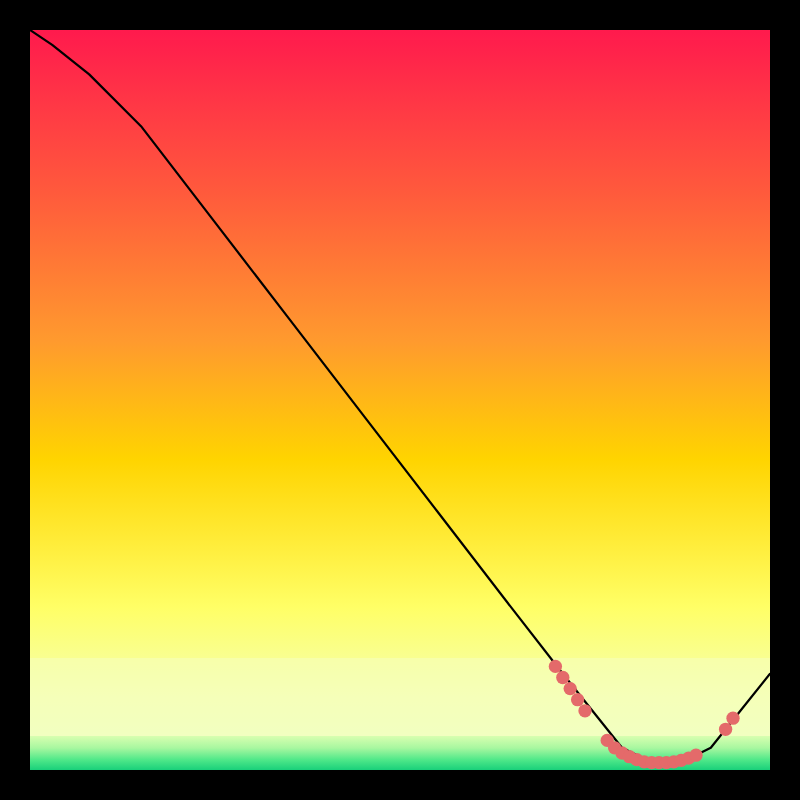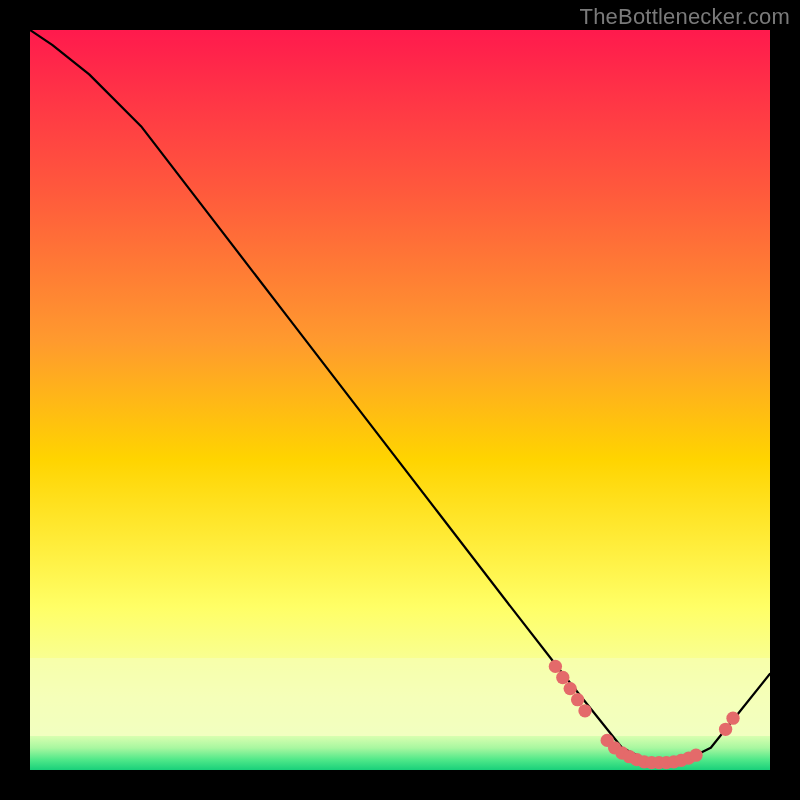--- a/index.html
+++ b/index.html
@@ -33,21 +33,20 @@
     top: 30px;
     width: 740px;
     height: 740px;
   }
   svg { display: block; }
 </style>
 </head>
 <body>
 
 <div class="stage">
-  <div class="watermark">TheBottlenecker.com</div>
 
   <div class="plot">
     <svg id="chart-svg" viewBox="0 0 740 740" width="740" height="740" xmlns="http://www.w3.org/2000/svg">
       <defs>
 
         <linearGradient id="bg-grad" x1="0" y1="0" x2="0" y2="1">
           <stop offset="0%" stop-color="#ff1a4d"></stop>
           <stop offset="22%" stop-color="#ff5a3c"></stop>
           <stop offset="42%" stop-color="#ff9a2e"></stop>
           <stop offset="58%" stop-color="#ffd400"></stop>

